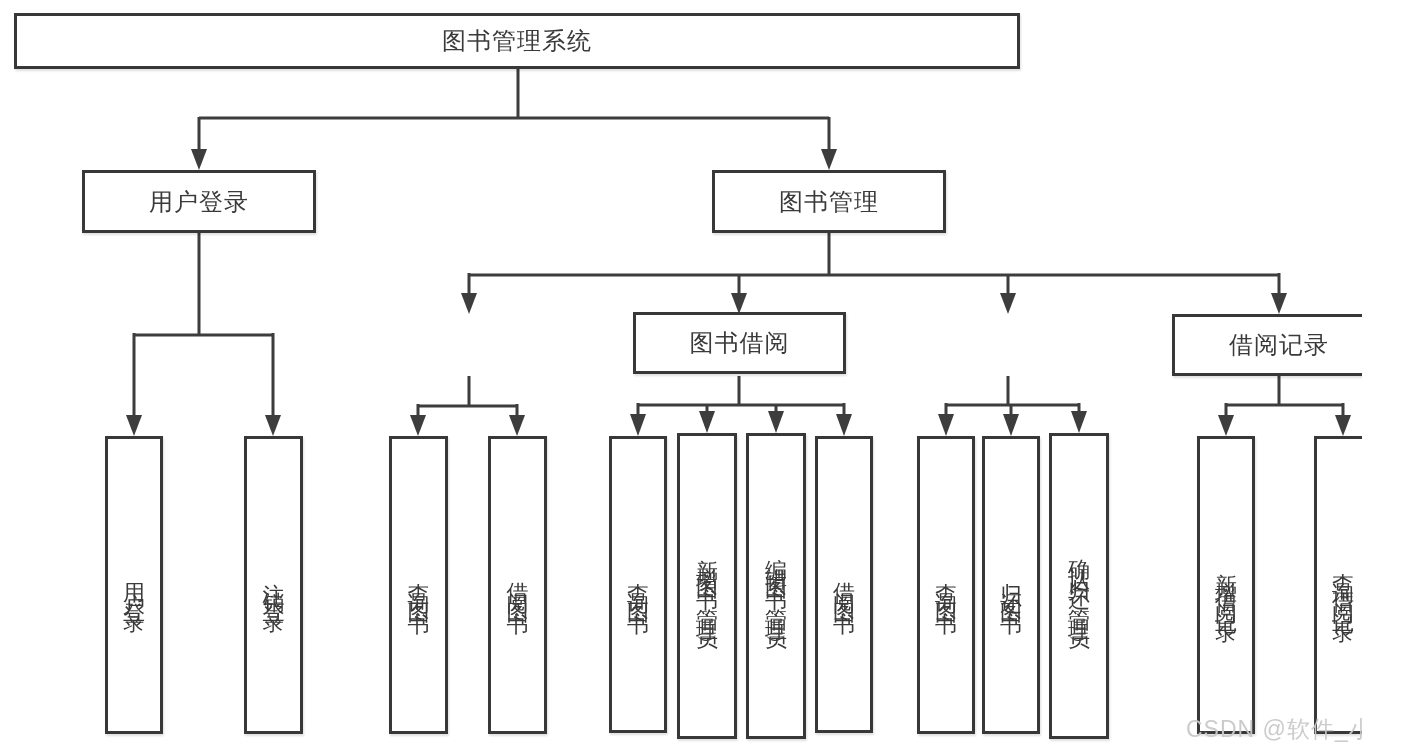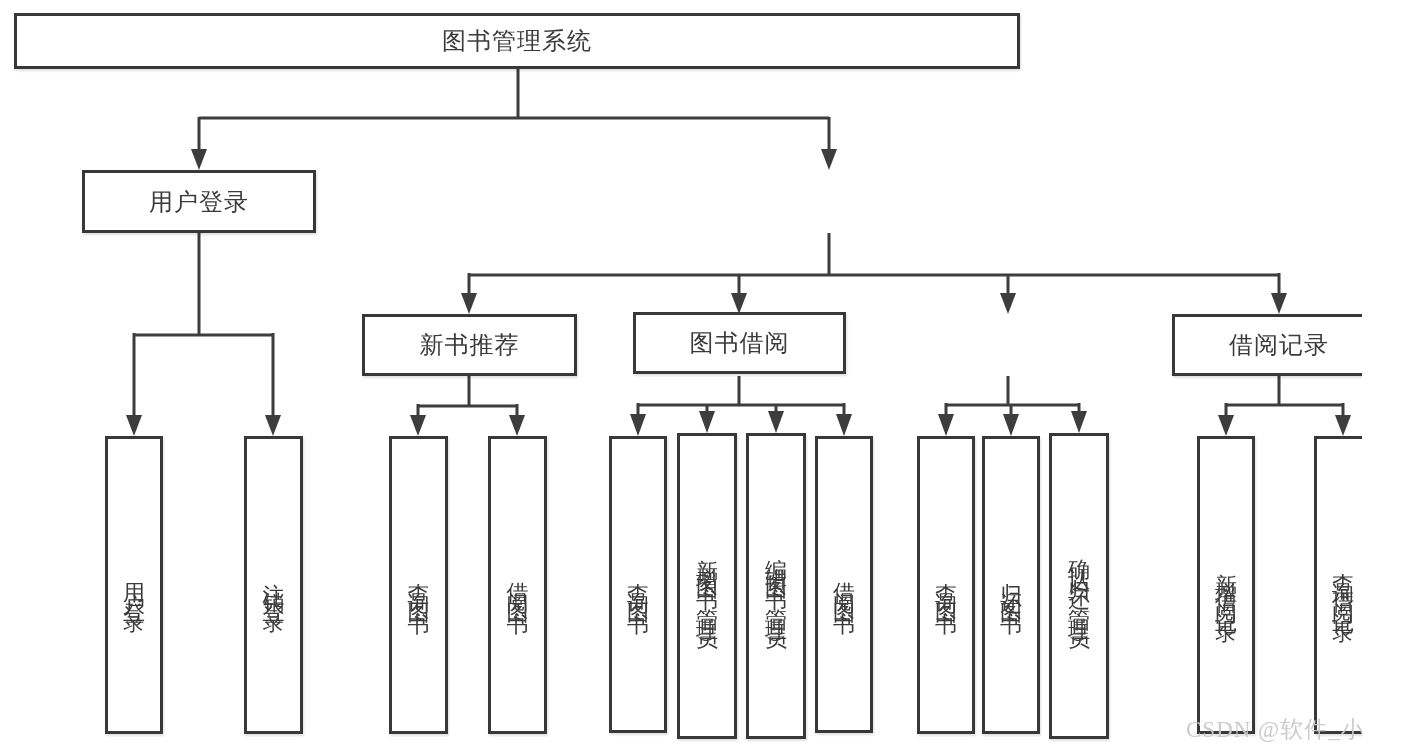--- a/index.html
+++ b/index.html
@@ -5,21 +5,21 @@
   :root{
     --line:#3d3d3d;
     --border:#383838;
     --text:#3a3a3a;
     --bg:#ffffff;
     --wm:#c9c9c9;
   }
   html,body{margin:0;padding:0;}
   body{background:var(--bg);font-family:"Liberation Sans","DejaVu Sans",sans-serif;}
   .canvas{
-    position:relative;width:1362px;height:747px;background:var(--bg);overflow:hidden;font-family:Liberation Serif, serif;
+    position:relative;width:1362px;height:747px;background:var(--bg);overflow:hidden;
   }
   .wires{position:absolute;left:0;top:0;width:1405px;height:747px;}
   .ln{stroke:var(--line);stroke-width:3;fill:none;}
   .ar{fill:var(--line);stroke:none;}
   .hbox{
     position:absolute;box-sizing:border-box;background:#fff;
     border:3px solid var(--border);
     display:flex;align-items:center;justify-content:center;
     font-size:24px;color:var(--text);letter-spacing:1px;
     box-shadow:1px 2px 2px rgba(0,0,0,0.12);
@@ -91,22 +91,22 @@
     <g>
       <path class="ln" d="M1279 376 V405 M1226 405 H1343 M1226 403 V417 M1343 403 V417"></path>
       <path class="ar" d="M1218 415 L1234 415 L1226 436 Z"></path>
       <path class="ar" d="M1335 415 L1351 415 L1343 436 Z"></path>
     </g>
   </svg>
 
   <div class="hbox" style="left:14px;top:13px;width:1006px;height:56px;">图书管理系统</div>
 
   <div class="hbox" style="left:82px;top:170px;width:234px;height:63px;">用户登录</div>
+  <div class="hbox" style="left:712px;top:170px;width:234px;height:63px;">图书管理</div>
 
-  <div class="hbox" style="left:362px;top:314px;width:215px;height:62px;">新书推荐</div>
   <div class="hbox" style="left:633px;top:312px;width:213px;height:62px;">图书借阅</div>
   <div class="hbox" style="left:1172px;top:314px;width:214px;height:62px;">借阅记录</div>
 
   <div class="vbox" style="left:105px;top:436px;width:58px;height:298px;">
     <span class="vtext">用户登录</span>
   </div>
   <div class="vbox" style="left:244px;top:436px;width:59px;height:298px;">
     <span class="vtext">注销登录</span>
   </div>
 

